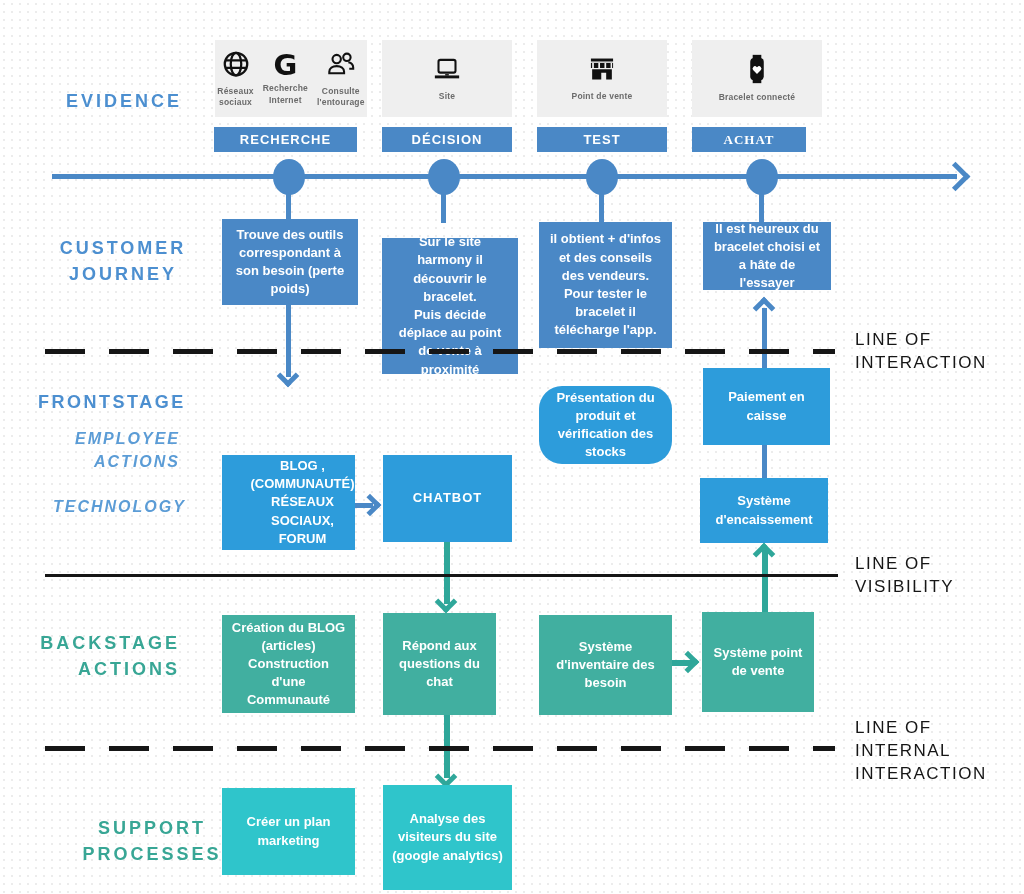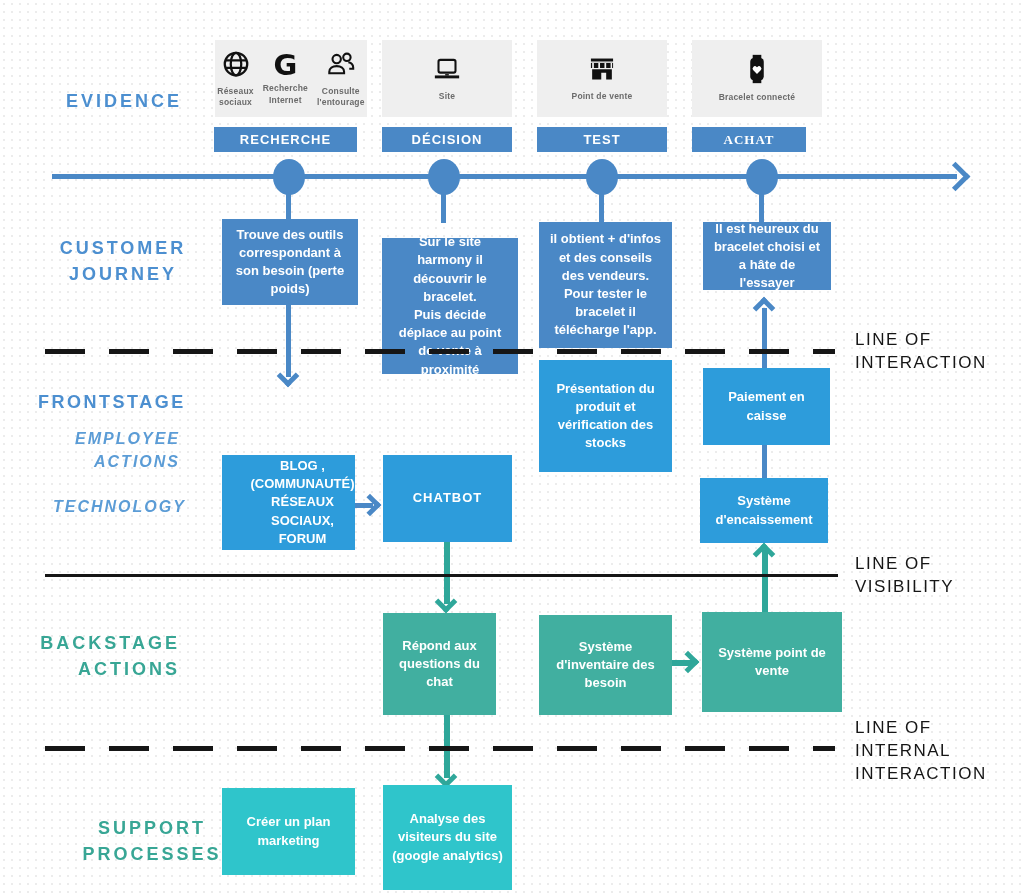--- a/index.html
+++ b/index.html
@@ -174,21 +174,21 @@
   <div class="stem blue-stem" style="left:286px;top:305px;width:5px;height:72px;"></div>
   <div class="chev down blue" style="left:280px;top:368px;"></div>
 
   <div class="stem blue-stem" style="left:762px;top:308px;width:5px;height:60px;"></div>
   <div class="chev up blue" style="left:756px;top:300px;"></div>
 
   <div class="dash" style="left:45px;top:349px;width:790px;"></div>
   <div class="llabel" style="left:855px;top:329px;">LINE OF
 INTERACTION</div>
 
-  <div class="box fs" style="left:539px;top:360px;width:133px;height:112px;">Présentation du produit et vérification des stocks</div>
+  <div class="box fs" style="left:539px;top:386px;width:133px;height:78px;border-radius:23px;">Présentation du produit et vérification des stocks</div>
   <div class="box fs" style="left:703px;top:368px;width:127px;height:77px;">Paiement en caisse</div>
   <div class="stem blue-stem" style="left:762px;top:445px;width:5px;height:33px;"></div>
   <div class="box fs" style="left:700px;top:478px;width:128px;height:65px;">Système d'encaissement</div>
 
   <div class="box fs" style="left:222px;top:455px;width:133px;height:95px;padding-left:36px;">BLOG ,
 (COMMUNAUTÉ)
 RÉSEAUX
 SOCIAUX,
 FORUM</div>
 
@@ -199,26 +199,30 @@
   <div class="stem teal-stem" style="left:444px;top:542px;width:6px;height:62px;"></div>
   <div class="chev down teal" style="left:438px;top:594px;"></div>
 
   <div class="stem teal-stem" style="left:762px;top:550px;width:6px;height:62px;"></div>
   <div class="chev up teal" style="left:756px;top:546px;"></div>
 
   <div class="solidline" style="left:45px;top:574px;width:793px;"></div>
   <div class="llabel" style="left:855px;top:553px;">LINE OF
 VISIBILITY</div>
 
+  <div class="box bs" style="left:222px;top:615px;width:133px;height:98px;">Création du BLOG
+(articles)
+Construction d'une
+Communauté</div>
   <div class="box bs" style="left:383px;top:613px;width:113px;height:102px;">Répond aux questions du chat</div>
   <div class="box bs" style="left:539px;top:615px;width:133px;height:100px;">Système d'inventaire des besoin</div>
 
   <div class="stem teal-stem" style="left:672px;top:660px;width:22px;height:6px;"></div>
   <div class="chev right teal" style="left:680px;top:654px;"></div>
-  <div class="box bs" style="left:702px;top:612px;width:140px;height:100px;">Système point de vente</div>
+  <div class="box bs" style="left:702px;top:612px;width:112px;height:100px;">Système point de vente</div>
 
   <div class="stem teal-stem" style="left:444px;top:715px;width:6px;height:63px;"></div>
   <div class="chev down teal" style="left:438px;top:769px;"></div>
 
   <div class="dash" style="left:45px;top:746px;width:790px;"></div>
   <div class="llabel" style="left:855px;top:717px;">LINE OF
 INTERNAL
 INTERACTION</div>
 
   <div class="box sp" style="left:222px;top:788px;width:133px;height:87px;">Créer un plan marketing</div>

